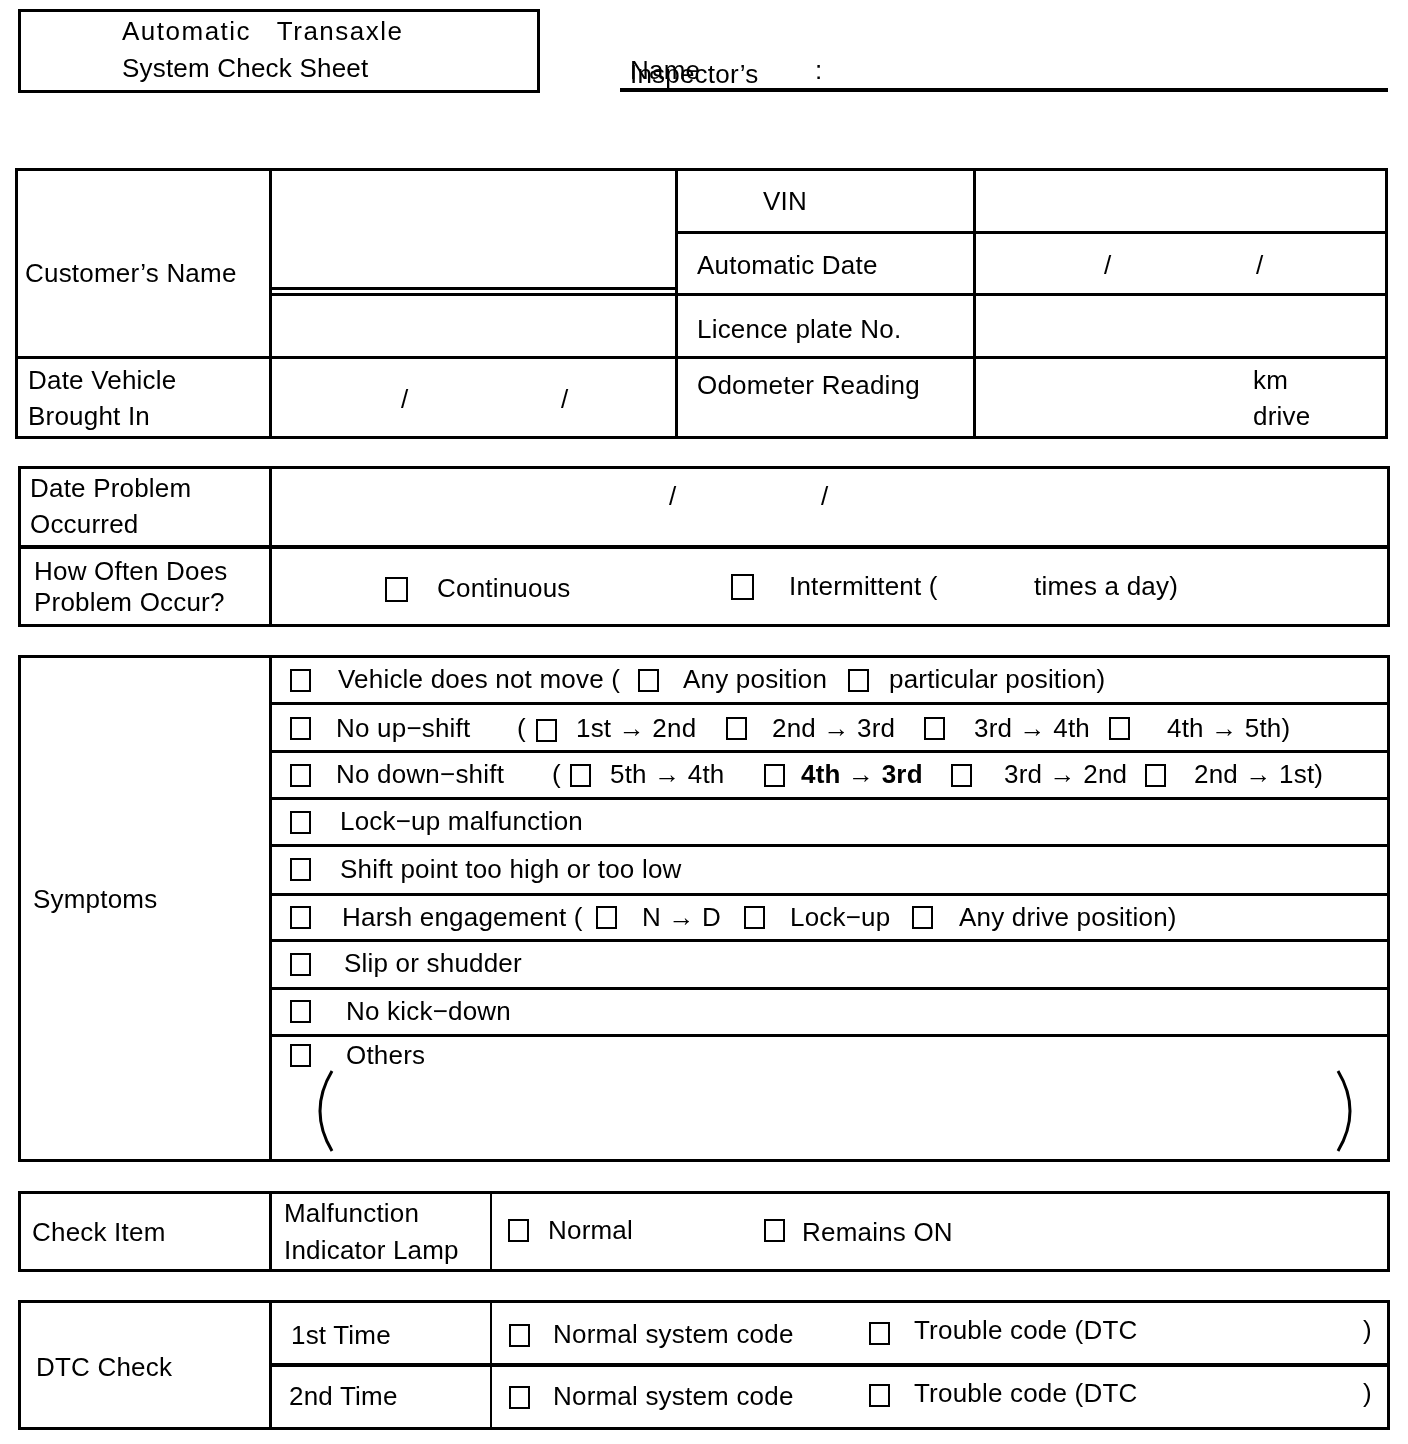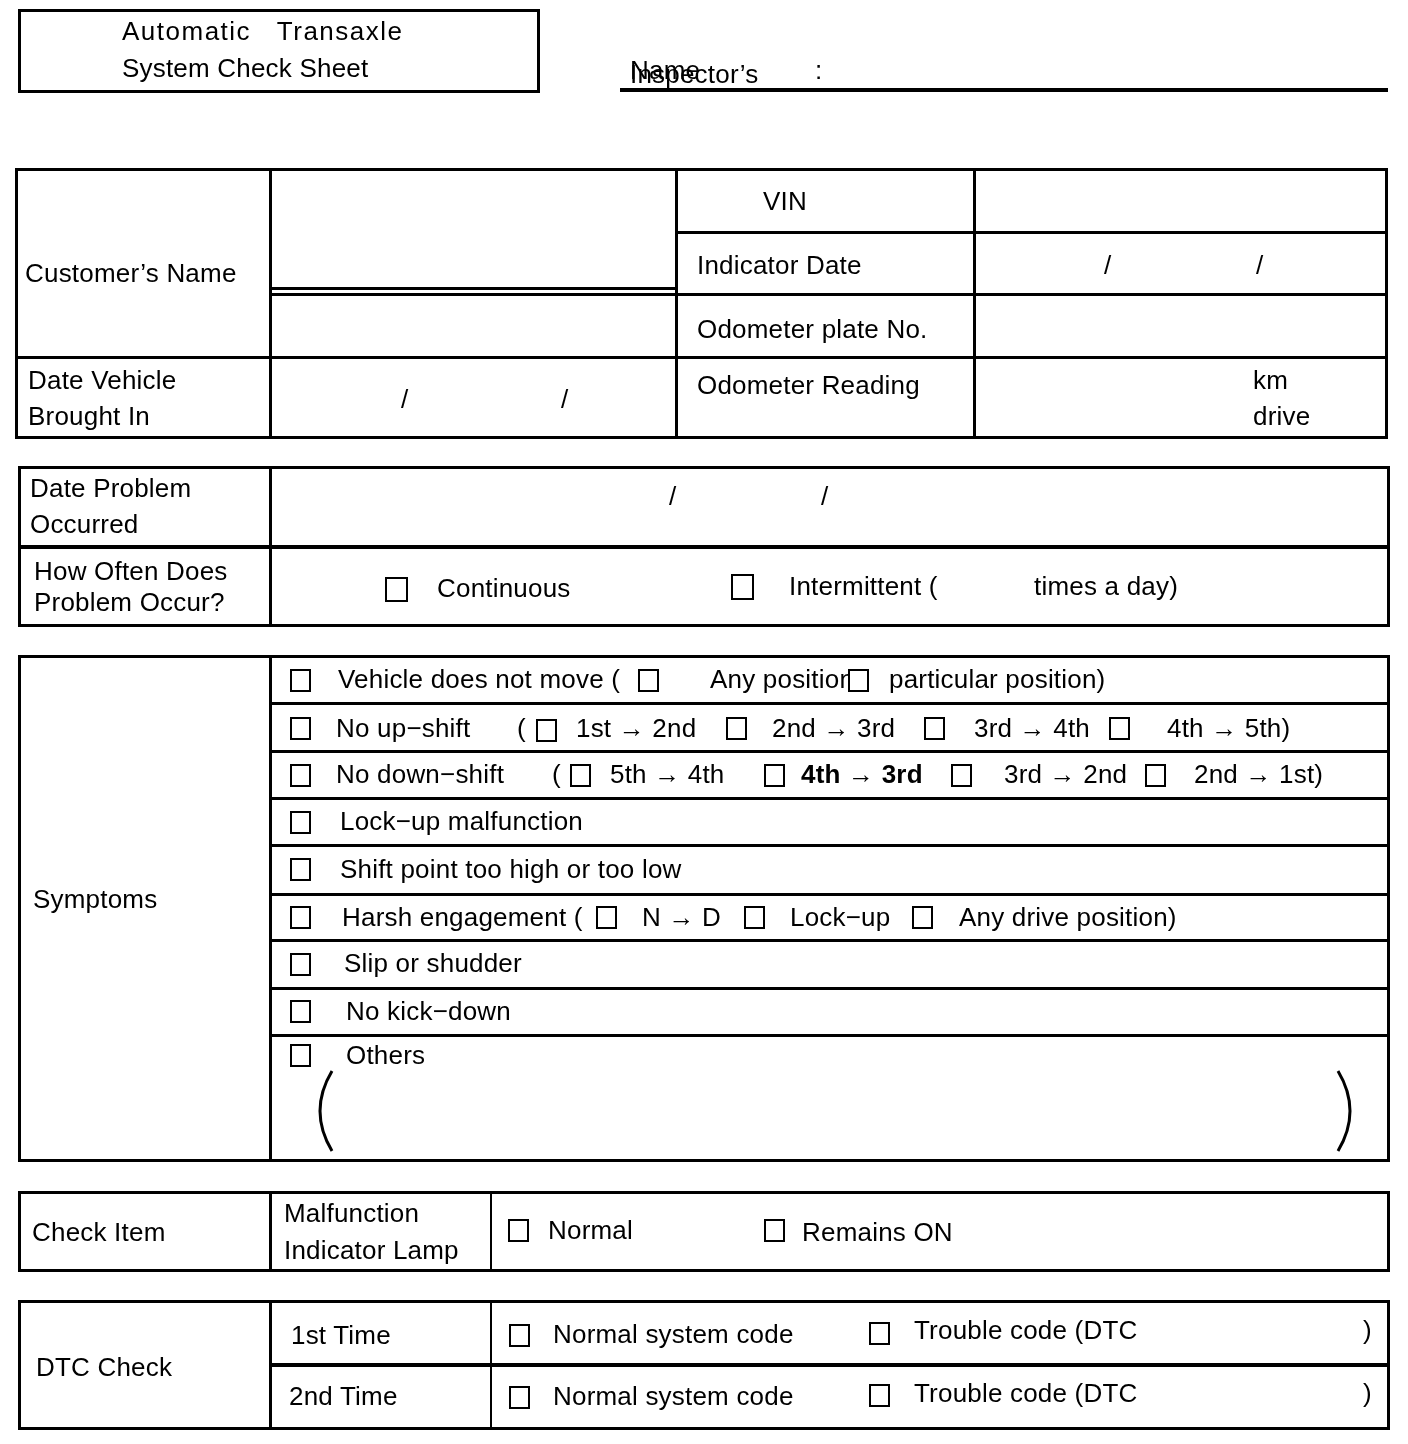--- a/index.html
+++ b/index.html
@@ -36,25 +36,25 @@
 <div class="hline" style="left:269px; top:293px; width:1119px;"></div>
 <div class="hline" style="left:15px; top:356px; width:1373px;"></div>
 
 <div class="t" style="left:25px; top:258px;">Customer’s Name</div>
 <input class="field" style="left: 280px; top: 230px; width: 385px; height: 40px;" value="">
 <input class="field" style="left: 280px; top: 305px; width: 385px; height: 40px;" value="">
 
 <div class="t" style="left:763px; top:186px;">VIN</div>
 <input class="field" style="left: 985px; top: 182px; width: 390px; height: 38px;" value="">
 
-<div class="t" style="left:697px; top:250px;">Indicator Date</div>
+<div class="t" style="left:697px; top:250px;">Automatic Date</div>
 <div class="slash" style="left:1104px; top:250px;">/</div>
 <div class="slash" style="left:1256px; top:250px;">/</div>
 
-<div class="t" style="left:697px; top:314px;">Odometer plate No.</div>
+<div class="t" style="left:697px; top:314px;">Licence plate No.</div>
 <input class="field" style="left: 985px; top: 308px; width: 390px; height: 38px;" value="">
 
 <div class="t" style="left:28px; top:365px;">Date Vehicle</div>
 <div class="t" style="left:28px; top:401px;">Brought In</div>
 <div class="slash" style="left:401px; top:384px;">/</div>
 <div class="slash" style="left:561px; top:384px;">/</div>
 
 <div class="t" style="left:697px; top:370px;">Odometer Reading</div>
 <input class="field" style="left: 985px; top: 378px; width: 250px; height: 38px;" value="">
 <div class="t" style="left:1253px; top:365px;">km</div>
@@ -86,21 +86,21 @@
 <div class="hline" style="left:269px; top:893px; width:1121px;"></div>
 <div class="hline" style="left:269px; top:939px; width:1121px;"></div>
 <div class="hline" style="left:269px; top:987px; width:1121px;"></div>
 <div class="hline" style="left:269px; top:1034px; width:1121px;"></div>
 
 <div class="t" style="left:33px; top:884px;">Symptoms</div>
 
 <div class="cb" style="left:290px; top:669px;"></div>
 <div class="t" style="left:338px; top:664px;">Vehicle does not move (</div>
 <div class="cb" style="left:638px; top:669px;"></div>
-<div class="t" style="left:683px; top:664px;margin-left:27px;">Any position</div>
+<div class="t" style="left:683px; top:664px;">Any position</div>
 <div class="cb" style="left:848px; top:669px;"></div>
 <div class="t" style="left:889px; top:664px;">particular position)</div>
 
 <div class="cb" style="left:290px; top:717px;"></div>
 <div class="t" style="left:336px; top:713px;">No up−shift</div>
 <div class="t" style="left:517px; top:713px;">(</div>
 <div class="cb" style="left:536px; top:719px;"></div>
 <div class="t" style="left:576px; top:713px;">1st → 2nd</div>
 <div class="cb" style="left:726px; top:717px;"></div>
 <div class="t" style="left:772px; top:713px;">2nd → 3rd</div>

